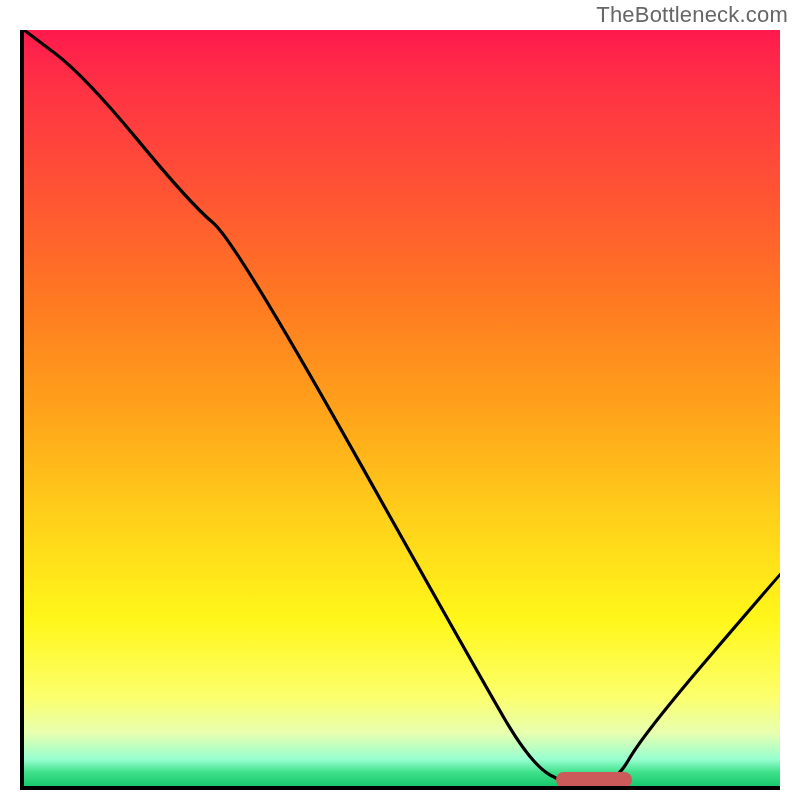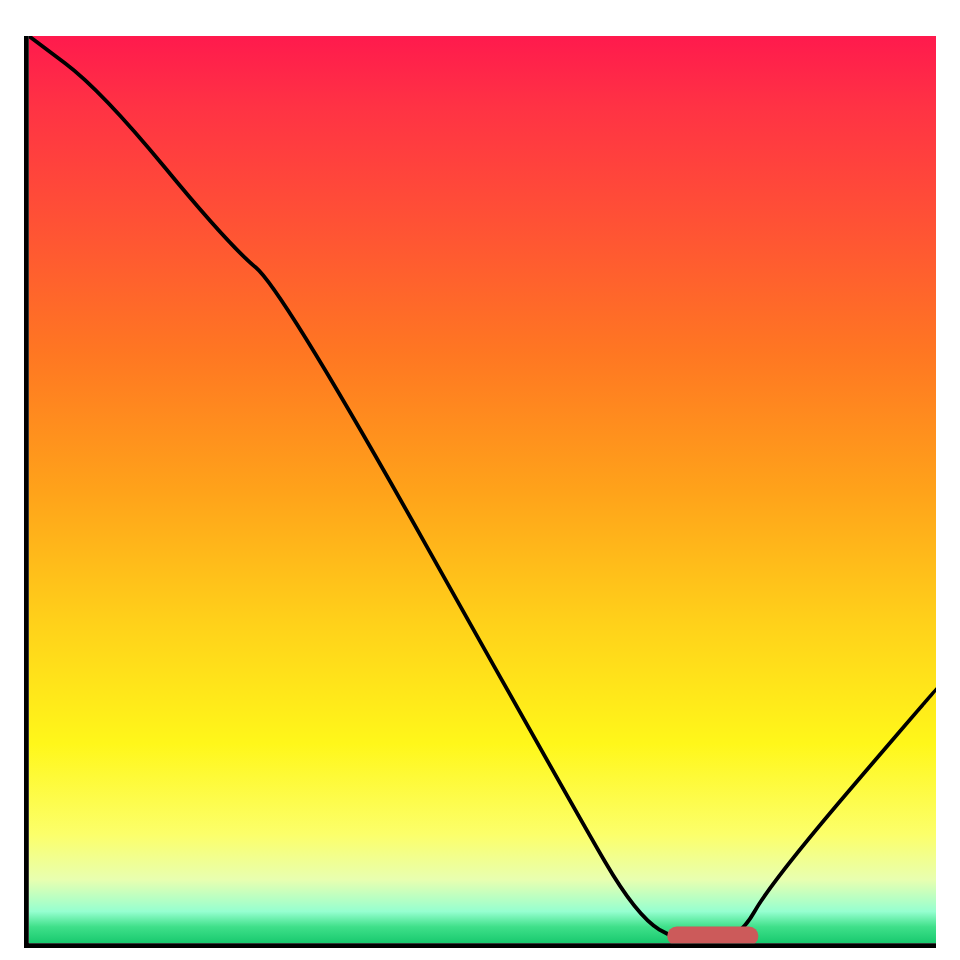--- a/index.html
+++ b/index.html
@@ -68,20 +68,21 @@
     background: #cc5a5a;
     border-radius: 9px;
     height: 16px;
   }
 </style>
 </head>
 <body>
 
 <div class="container">
 
+  <div class="watermark">TheBottleneck.com</div>
 
   <div class="plot-frame">
 
     <div class="gradient-bg"></div>
 
     <svg class="curve" viewBox="0 0 760 760" preserveAspectRatio="none">
       <path d="M 0 0 Q 0 0 30.400000000000002 22.80000000000001 Q 60.800000000000004 45.60000000000002 114 110.19999999999999 Q 167.2 174.79999999999995 190 193.8 Q 212.8 212.80000000000007 334.4 429.40000000000003 Q 456 646 482.6 691.6 Q 509.20000000000005 737.2 528.2 748.6 Q 547.1999999999999 760 570 760 Q 592.8000000000001 760 608 733.4 Q 623.1999999999999 706.8 691.5999999999999 627 T 760 547.2" fill="none" stroke="#000000" stroke-width="3.2" stroke-linejoin="round" stroke-linecap="round"></path>
     </svg>
 
     <div class="marker" style="left: 532px; width: 76px; bottom: -2px; background: rgb(204, 90, 90);"></div>

